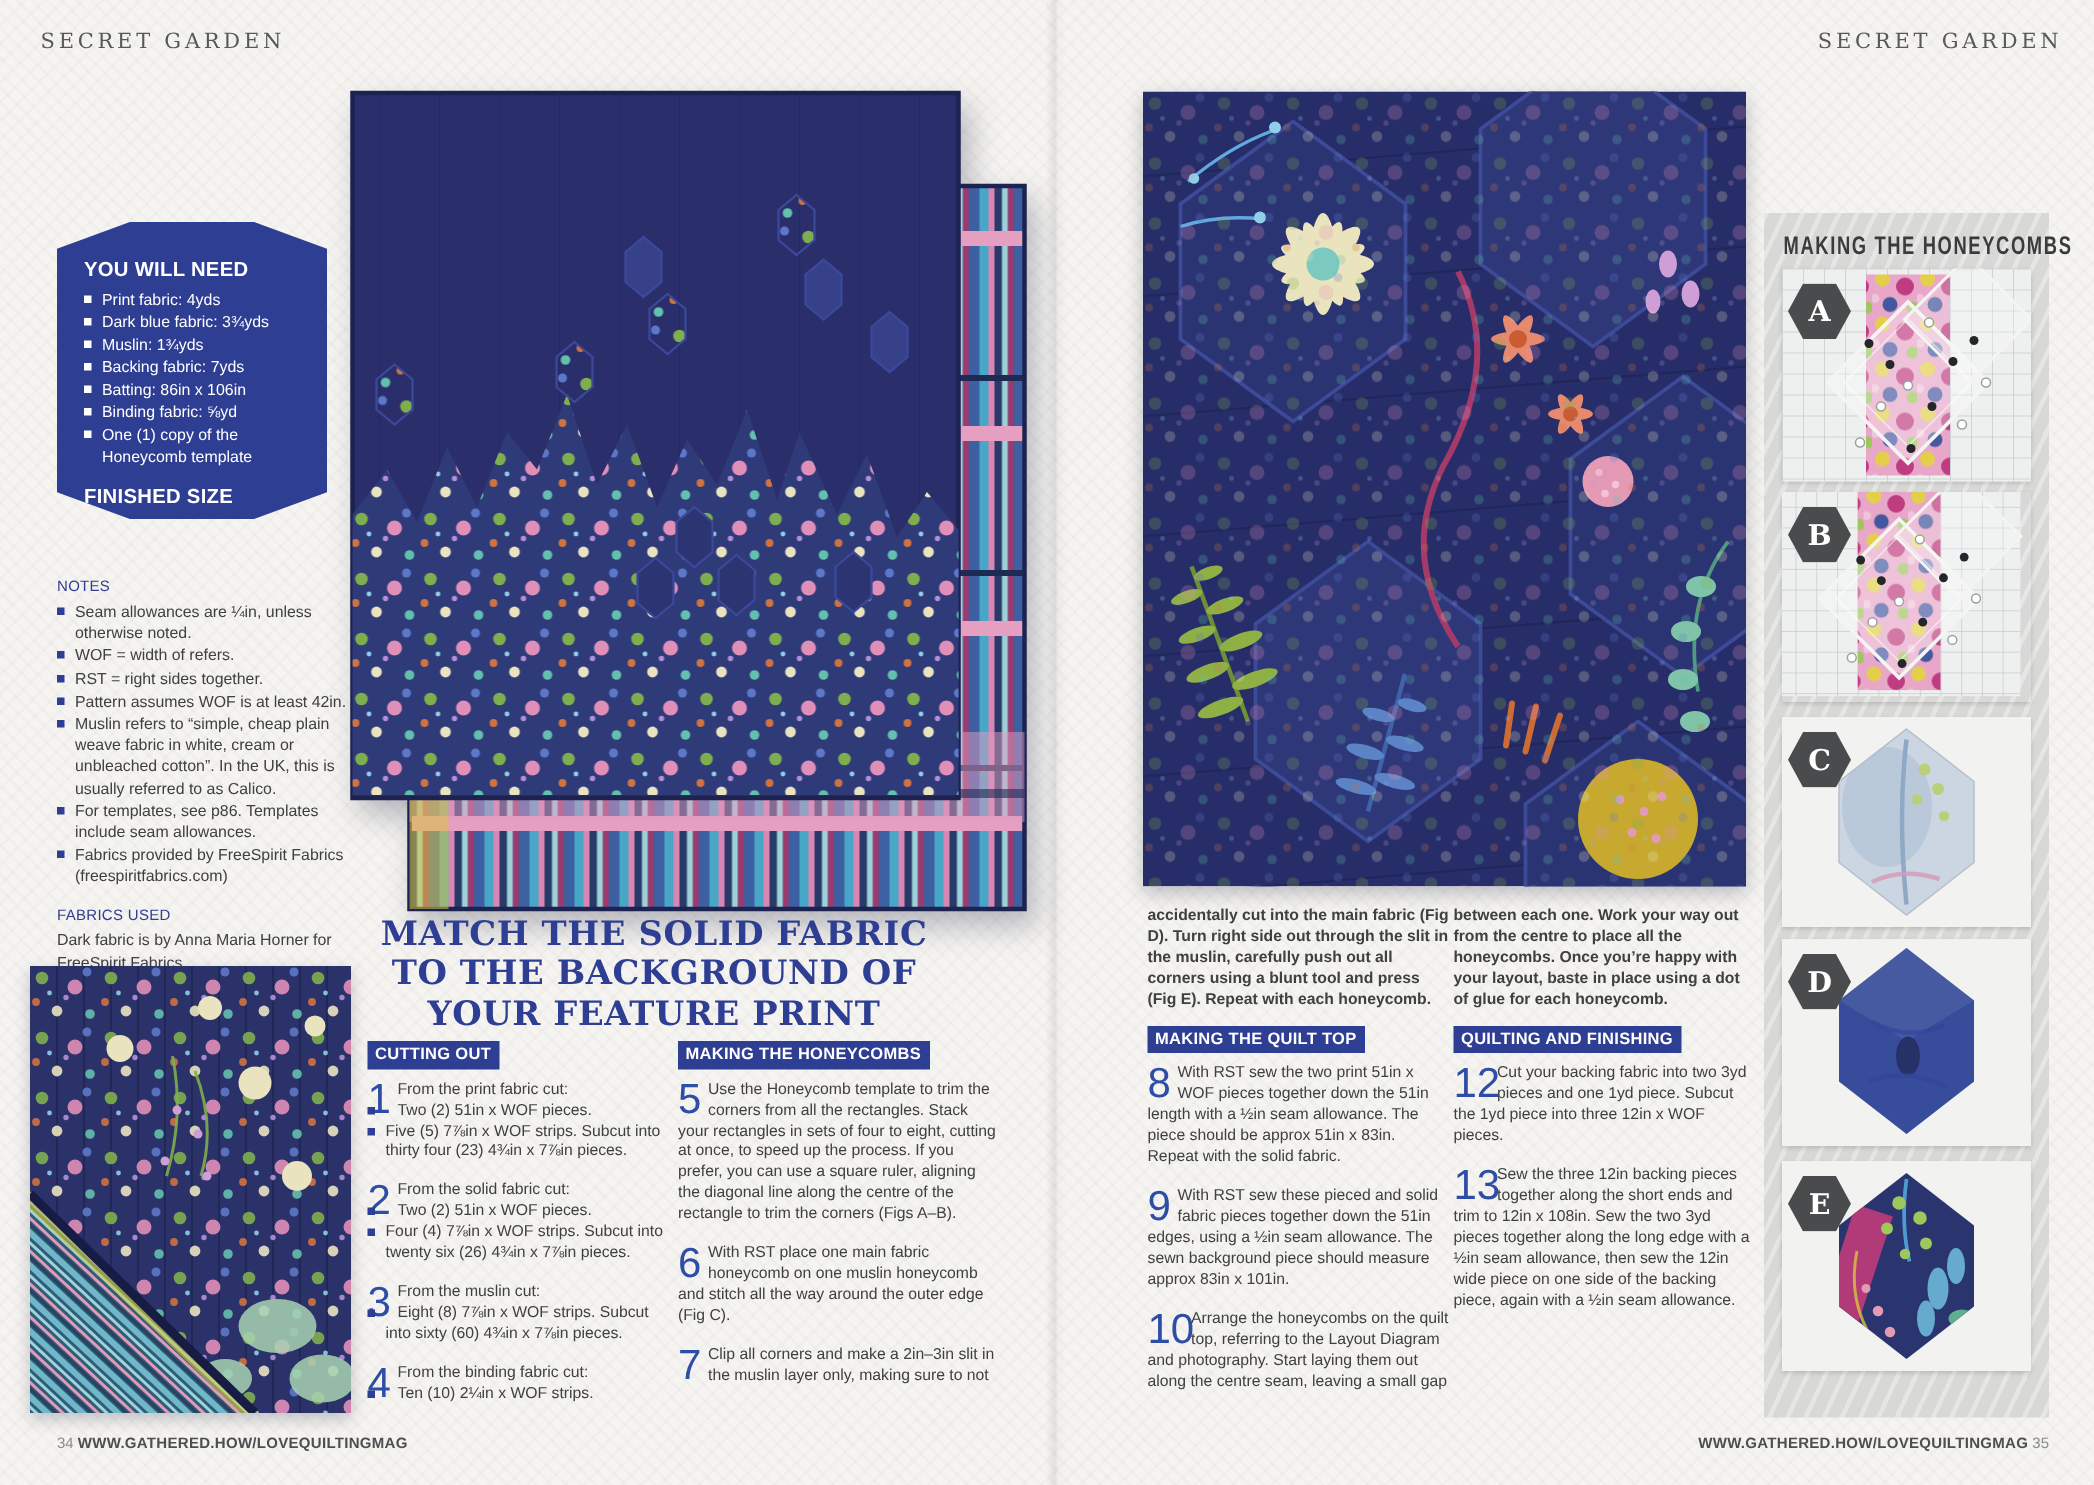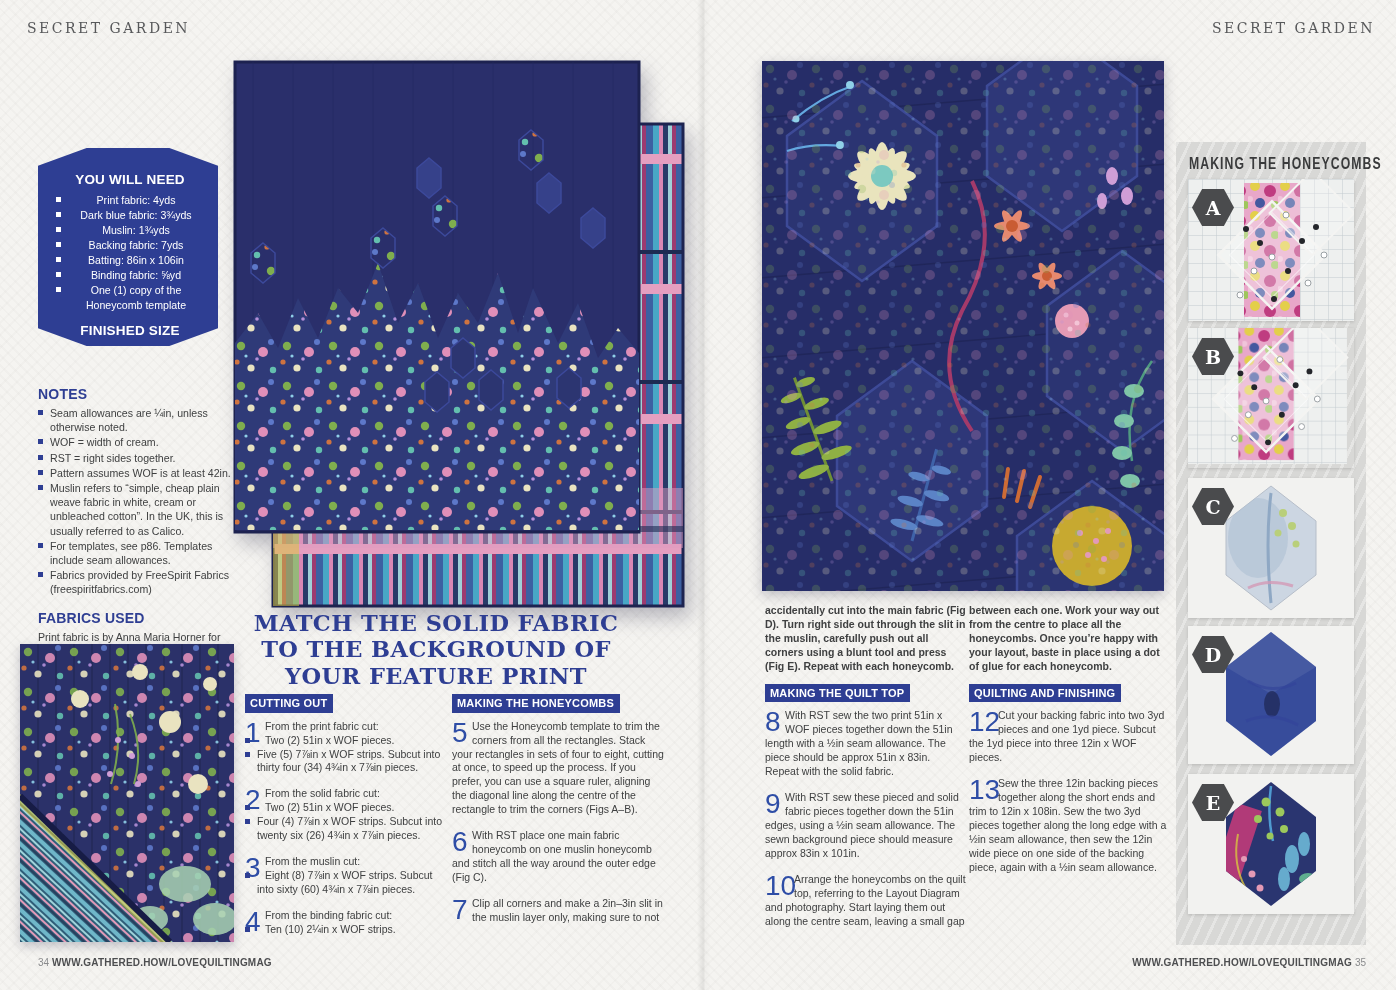--- a/index.html
+++ b/index.html
@@ -11,30 +11,30 @@
   .gutter{position:absolute;left:697px;top:0;width:14px;height:990px;pointer-events:none;
     background:linear-gradient(90deg,rgba(0,0,0,0),rgba(0,0,0,.08) 45%,rgba(0,0,0,.02) 60%,rgba(0,0,0,0));}
   .kicker{position:absolute;font-family:"DejaVu Serif",serif;font-weight:normal;font-size:14px;
     letter-spacing:2.5px;color:var(--kicker-gray,#57585a);}
   .kicker.left{left:27px;top:20px;}
   .kicker.right{right:21px;top:20px;text-align:right;}
 
   
   .ywn{position:absolute;left:38px;top:148px;width:180px;height:198px;background:var(--accent,#2e3e93);
     clip-path:polygon(27% 0,73% 0,100% 9%,100% 91%,73% 100%,27% 100%,0 91%,0 9%);
-    color:#fff;padding:24px 14px 0 18px;box-sizing:border-box;text-align:center;}
+    color:#fff;padding:24px 14px 0 18px;box-sizing:border-box;}
   .ywn-title{font-weight:bold;font-size:13.5px;margin-bottom:6px;letter-spacing:.2px;}
   .ywn-title.second{margin-top:10px;}
   .ywn-item{font-size:10.6px;line-height:1.42;position:relative;padding-left:12px;}
   .ywn-item .sq{background:#fff;}
   .sq{position:absolute;left:0;top:4px;width:5px;height:5px;display:inline-block;background:var(--accent,#2e3e93);}
 
   
   .aside{position:absolute;left:38px;top:386px;width:196px;}
-  .aside-h{color:var(--accent,#2e3e93);font-weight:bold;font-size:14px;margin:0 0 4px 0;letter-spacing:.2px;}
+  .aside-h{color:var(--accent,#2e3e93);font-weight:normal;font-size:10px;margin:0 0 4px 0;letter-spacing:.2px;}
   .n-item{font-size:10.6px;line-height:1.34;position:relative;padding-left:12px;margin-bottom:1px;color:#3f4041;}
   .fabrics{margin-top:14px;}
   .fabrics p{font-size:10.6px;line-height:1.34;margin:0;}
 
   
   .headline{position:absolute;left:240px;top:610px;width:392px;text-align:center;
     font-family:"DejaVu Serif",serif;font-weight:bold;font-size:22.5px;line-height:1.17;
     color:var(--accent,#2e3e93);letter-spacing:.4px;}
 
   
@@ -96,29 +96,29 @@
     <div class="ywn-item"><span class="sq"></span><span>Batting: 86in x 106in</span></div>
     <div class="ywn-item"><span class="sq"></span><span>Binding fabric: ⅝yd</span></div>
     <div class="ywn-item"><span class="sq"></span><span>One (1) copy of the Honeycomb template</span></div>
     <div class="ywn-title second">FINISHED SIZE</div>
     <div class="ywn-item"><span class="sq"></span><span>80in x 100in</span></div>
   </div>
 
   <div class="aside">
     <div class="aside-h">NOTES</div>
     <div class="n-item"><span class="sq"></span><span>Seam allowances are ¼in, unless otherwise noted.</span></div>
-    <div class="n-item"><span class="sq"></span><span>WOF = width of cream.</span></div>
+    <div class="n-item"><span class="sq"></span><span>WOF = width of refers.</span></div>
     <div class="n-item"><span class="sq"></span><span>RST = right sides together.</span></div>
     <div class="n-item"><span class="sq"></span><span>Pattern assumes WOF is at least 42in.</span></div>
     <div class="n-item"><span class="sq"></span><span>Muslin refers to “simple, cheap plain weave fabric in white, cream or unbleached cotton”. In the UK, this is usually referred to as Calico.</span></div>
     <div class="n-item"><span class="sq"></span><span>For templates, see p86. Templates include seam allowances.</span></div>
     <div class="n-item"><span class="sq"></span><span>Fabrics provided by FreeSpirit Fabrics (freespiritfabrics.com)</span></div>
     <div class="fabrics">
       <div class="aside-h">FABRICS USED</div>
-      <p>Print fabric is by Anna Maria Horner for FreeSpirit Fabrics.</p>
+      <p>Dark fabric is by Anna Maria Horner for FreeSpirit Fabrics.</p>
     </div>
   </div>
 
   <svg class="photo ph-main" width="452" height="556" viewBox="0 0 452 556">
     <defs>
       <pattern id="stripes" width="30" height="130" patternUnits="userSpaceOnUse">
         <rect width="30" height="130" fill="#2c5e7e"></rect>
         <rect x="0" width="6" height="130" fill="#48a7c6"></rect>
         <rect x="6" width="4" height="130" fill="#d887b4"></rect>
         <rect x="10" width="5" height="130" fill="#273a68"></rect>
@@ -185,21 +185,21 @@
   </svg>
 
   <div class="headline">MATCH THE SOLID FABRIC TO THE BACKGROUND OF YOUR FEATURE PRINT</div>
 
   <div class="col col-cutting">
     <div class="bar">CUTTING OUT</div>
     <div class="step">
       <span class="num">1</span>
       <div>From the print fabric cut:</div>
       <div class="b-row"><span class="sq"></span><span>Two (2) 51in x WOF pieces.</span></div>
-      <div class="b-row"><span class="sq"></span><span>Five (5) 7⅞in x WOF strips. Subcut into thirty four (34) 4¾in x 7⅞in pieces.</span></div>
+      <div class="b-row"><span class="sq"></span><span>Five (5) 7⅞in x WOF strips. Subcut into thirty four (23) 4¾in x 7⅞in pieces.</span></div>
     </div>
     <div class="step">
       <span class="num">2</span>
       <div>From the solid fabric cut:</div>
       <div class="b-row"><span class="sq"></span><span>Two (2) 51in x WOF pieces.</span></div>
       <div class="b-row"><span class="sq"></span><span>Four (4) 7⅞in x WOF strips. Subcut into twenty six (26) 4¾in x 7⅞in pieces.</span></div>
     </div>
     <div class="step">
       <span class="num">3</span>
       <div>From the muslin cut:</div>

